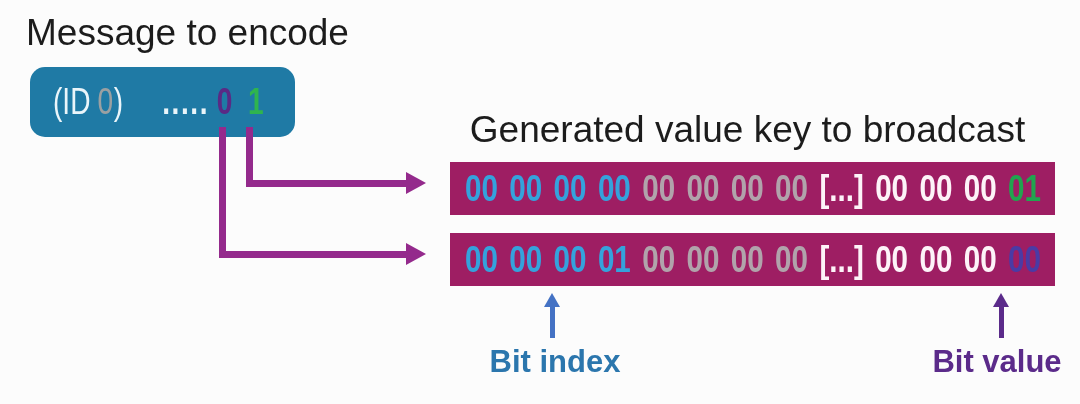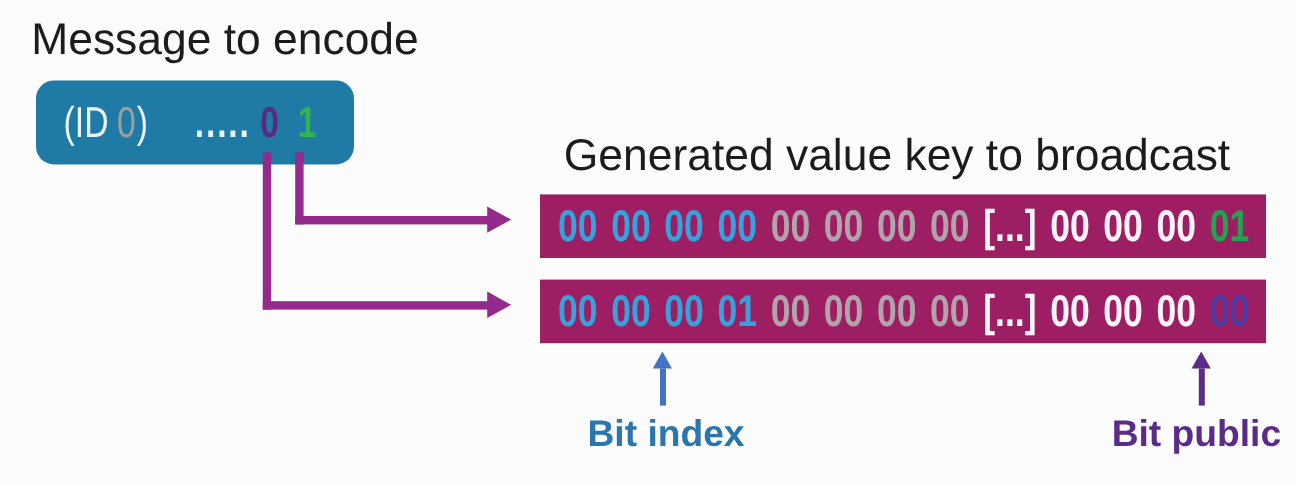--- a/index.html
+++ b/index.html
@@ -121,13 +121,13 @@
 <div class="abs conn" style="left:219px;top:127px;width:7px;height:131px;"></div>
 <div class="abs conn" style="left:219px;top:251px;width:189px;height:7px;"></div>
 <div class="abs conn-head" style="left:406px;top:243px;"></div>
 
 <div class="abs up-head" style="left:544px;top:293px;border-bottom-color:var(--bidx-arrow,#4472c4);"></div>
 <div class="abs up-shaft" style="left:550px;top:307px;background:var(--bidx-arrow,#4472c4);"></div>
 <div class="abs ptr-label" style="left:480px;top:344px;color:var(--bidx-label,#2b76ad);">Bit index</div>
 
 <div class="abs up-head" style="left:993px;top:293px;border-bottom-color:var(--bval-arrow,#5b2b8a);"></div>
 <div class="abs up-shaft" style="left:999px;top:307px;background:var(--bval-arrow,#5b2b8a);"></div>
-<div class="abs ptr-label" style="left:922px;top:344px;color:var(--bval-label,#5b2b8a);">Bit public</div>
+<div class="abs ptr-label" style="left:922px;top:344px;color:var(--bval-label,#5b2b8a);">Bit value</div>
 
 </body></html>

